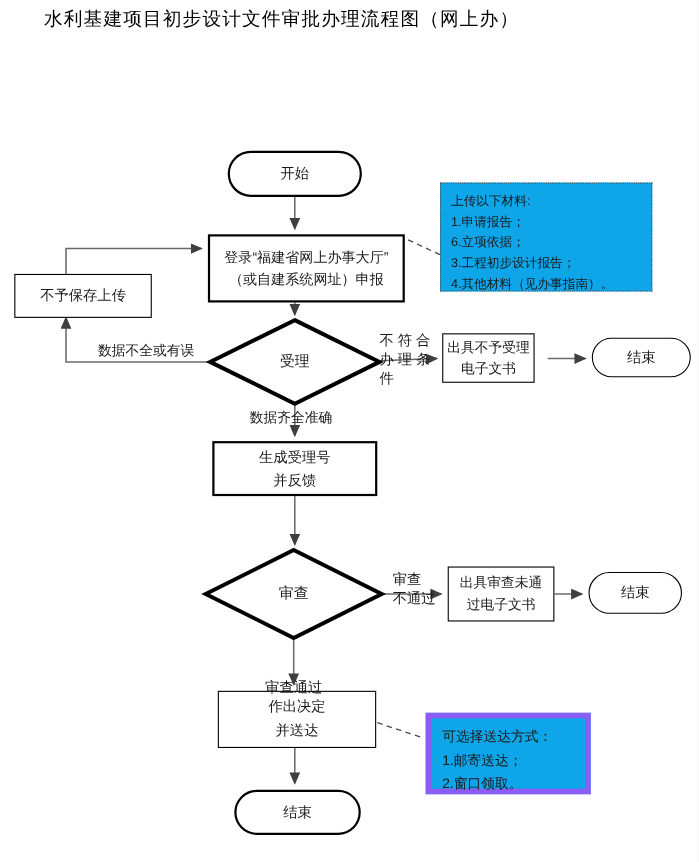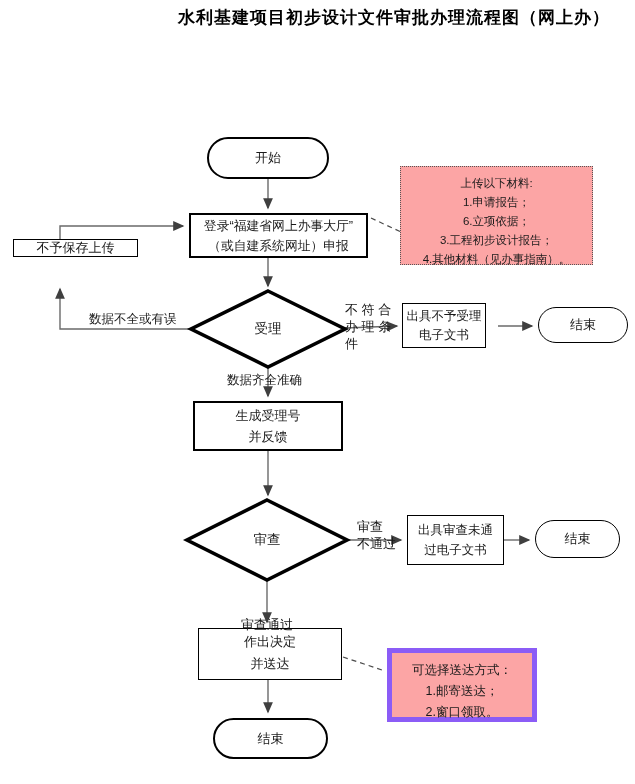--- a/index.html
+++ b/index.html
@@ -14,23 +14,22 @@
   .canvas{
     position:relative;
     width:635px;height:784px;
     background:var(--background);
     font-family:"Liberation Sans","DejaVu Sans",sans-serif;
     color:var(--text);
     overflow:hidden;
   }
   .title{
     position:absolute;left:40px;top:6px;width:570px;
-    font-size:17px;font-weight:bold;letter-spacing:1px;
+    font-size:17px;font-weight:normal;letter-spacing:1px;
     color:#000;
-    text-align:right;
   }
   .svg-layer{position:absolute;left:0;top:0;width:635px;height:784px;}
   .conn{stroke:var(--connector);stroke-width:1.4;fill:none;}
   .conn-dash{stroke:#4a4a4a;stroke-width:1.2;fill:none;stroke-dasharray:5 4;}
   .diamond{fill:#ffffff;stroke:var(--shape-border);stroke-width:3.6;}
   .arrowhead{fill:var(--arrowhead);}
   .node{
     position:absolute;display:flex;align-items:center;justify-content:center;
     text-align:center;background:#ffffff;
     font-size:13px;line-height:20px;white-space:pre-line;
@@ -41,21 +40,21 @@
   .terminator-sm{border:1.5px solid var(--shape-border);border-radius:19px;}
   .diamond-label{
     position:absolute;display:flex;align-items:center;justify-content:center;
     text-align:center;font-size:13.5px;background:transparent;
   }
   .edge-label{
     position:absolute;font-size:12.5px;line-height:17px;
     white-space:pre-line;background:transparent;text-align:left;
   }
   .note{
-    position:absolute;background:#fca5a5;text-align:center;
+    position:absolute;background:#0ea5e9;text-align:left;
   }
   .note-dotted{border:1.2px dotted #555;padding:7px 9px;font-size:11.5px;line-height:19px;}
   .note-solid{border:5px solid #8b5cf6;padding:7px 10px;font-size:12.5px;line-height:21px;}
   .note div{white-space:nowrap;}
 </style>
 </head>
 <body>
 
 <div class="canvas">
 
@@ -82,24 +81,24 @@
     <line class="conn" x1="267" y1="580" x2="267" y2="622" marker-end="url(#arr)"></line>
     <line class="conn" x1="268" y1="680" x2="268" y2="712" marker-end="url(#arr)"></line>
     <path class="conn-dash" d="M343,657 L385,671"></path>
 
     <polygon class="diamond" points="268,291 345,329 268,367 191,329"></polygon>
     <polygon class="diamond" points="267,500 347,540 267,580 187,540"></polygon>
   </svg>
 
   <div class="node terminator" style="left:207px;top:137px;width:122px;height:42px;text-align:center;">开始</div>
 
-  <div class="node rect2" style="left:189px;top:213px;width:179px;height:45px;font-size:12.8px;">登录“福建省网上办事大厅”
+  <div class="node rect2" style="left:189px;top:213px;width:179px;height:62px;font-size:12.8px;">登录“福建省网上办事大厅”
 （或自建系统网址）申报</div>
 
-  <div class="node rect1" style="left:13px;top:239px;width:125px;height:18px;">不予保存上传</div>
+  <div class="node rect1" style="left:13px;top:249px;width:125px;height:40px;">不予保存上传</div>
 
   <div class="diamond-label" style="left:191px;top:291px;width:154px;height:76px;">受理</div>
 
   <div class="node rect1" style="left:402px;top:303px;width:84px;height:45px;font-size:12.5px;line-height:19px;">出具不予受理
 电子文书</div>
 
   <div class="node terminator-sm" style="left:538px;top:307px;width:90px;height:36px;">结束</div>
 
   <div class="node rect2" style="left:193px;top:401px;width:150px;height:50px;line-height:21px;">生成受理号
 并反馈</div>

